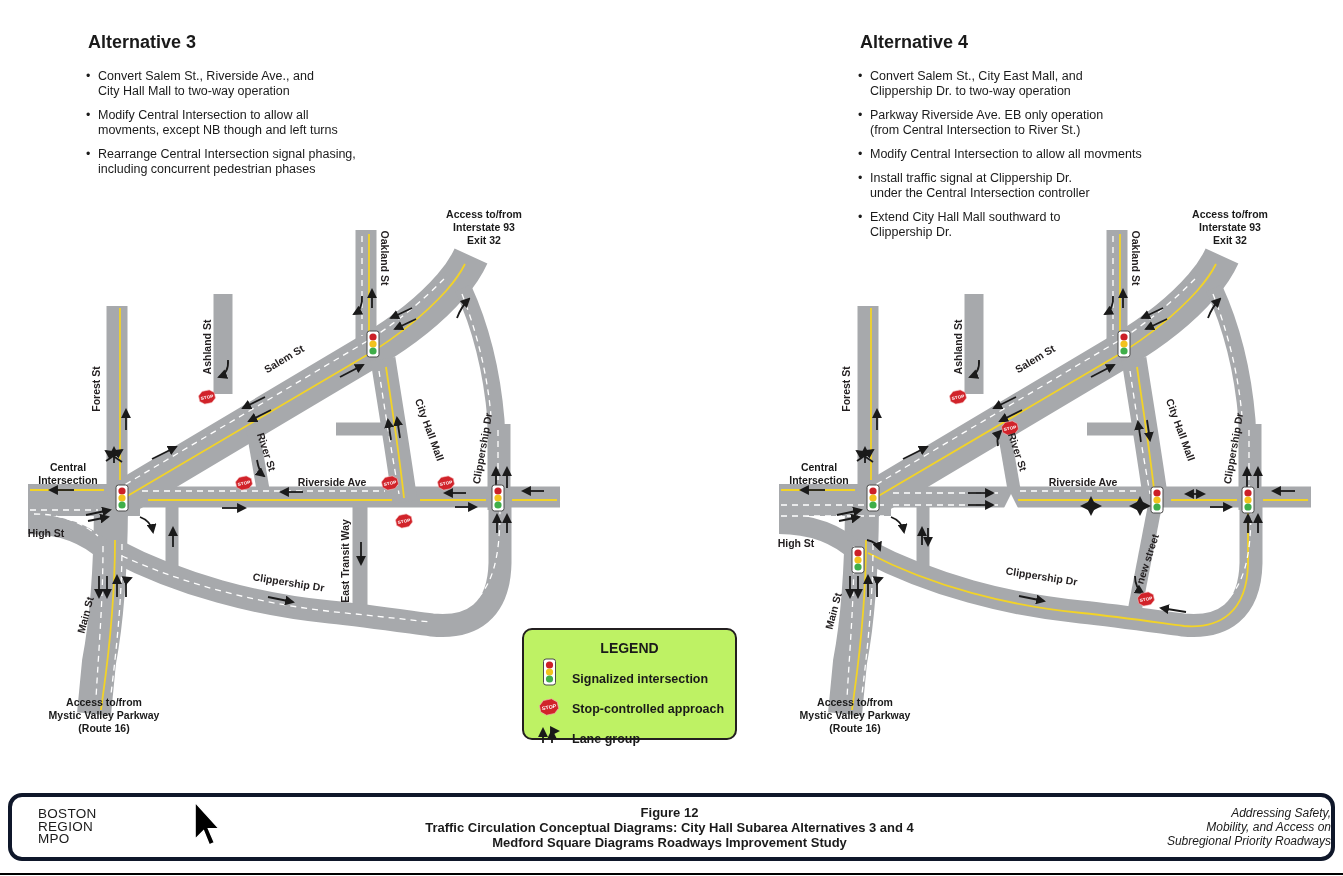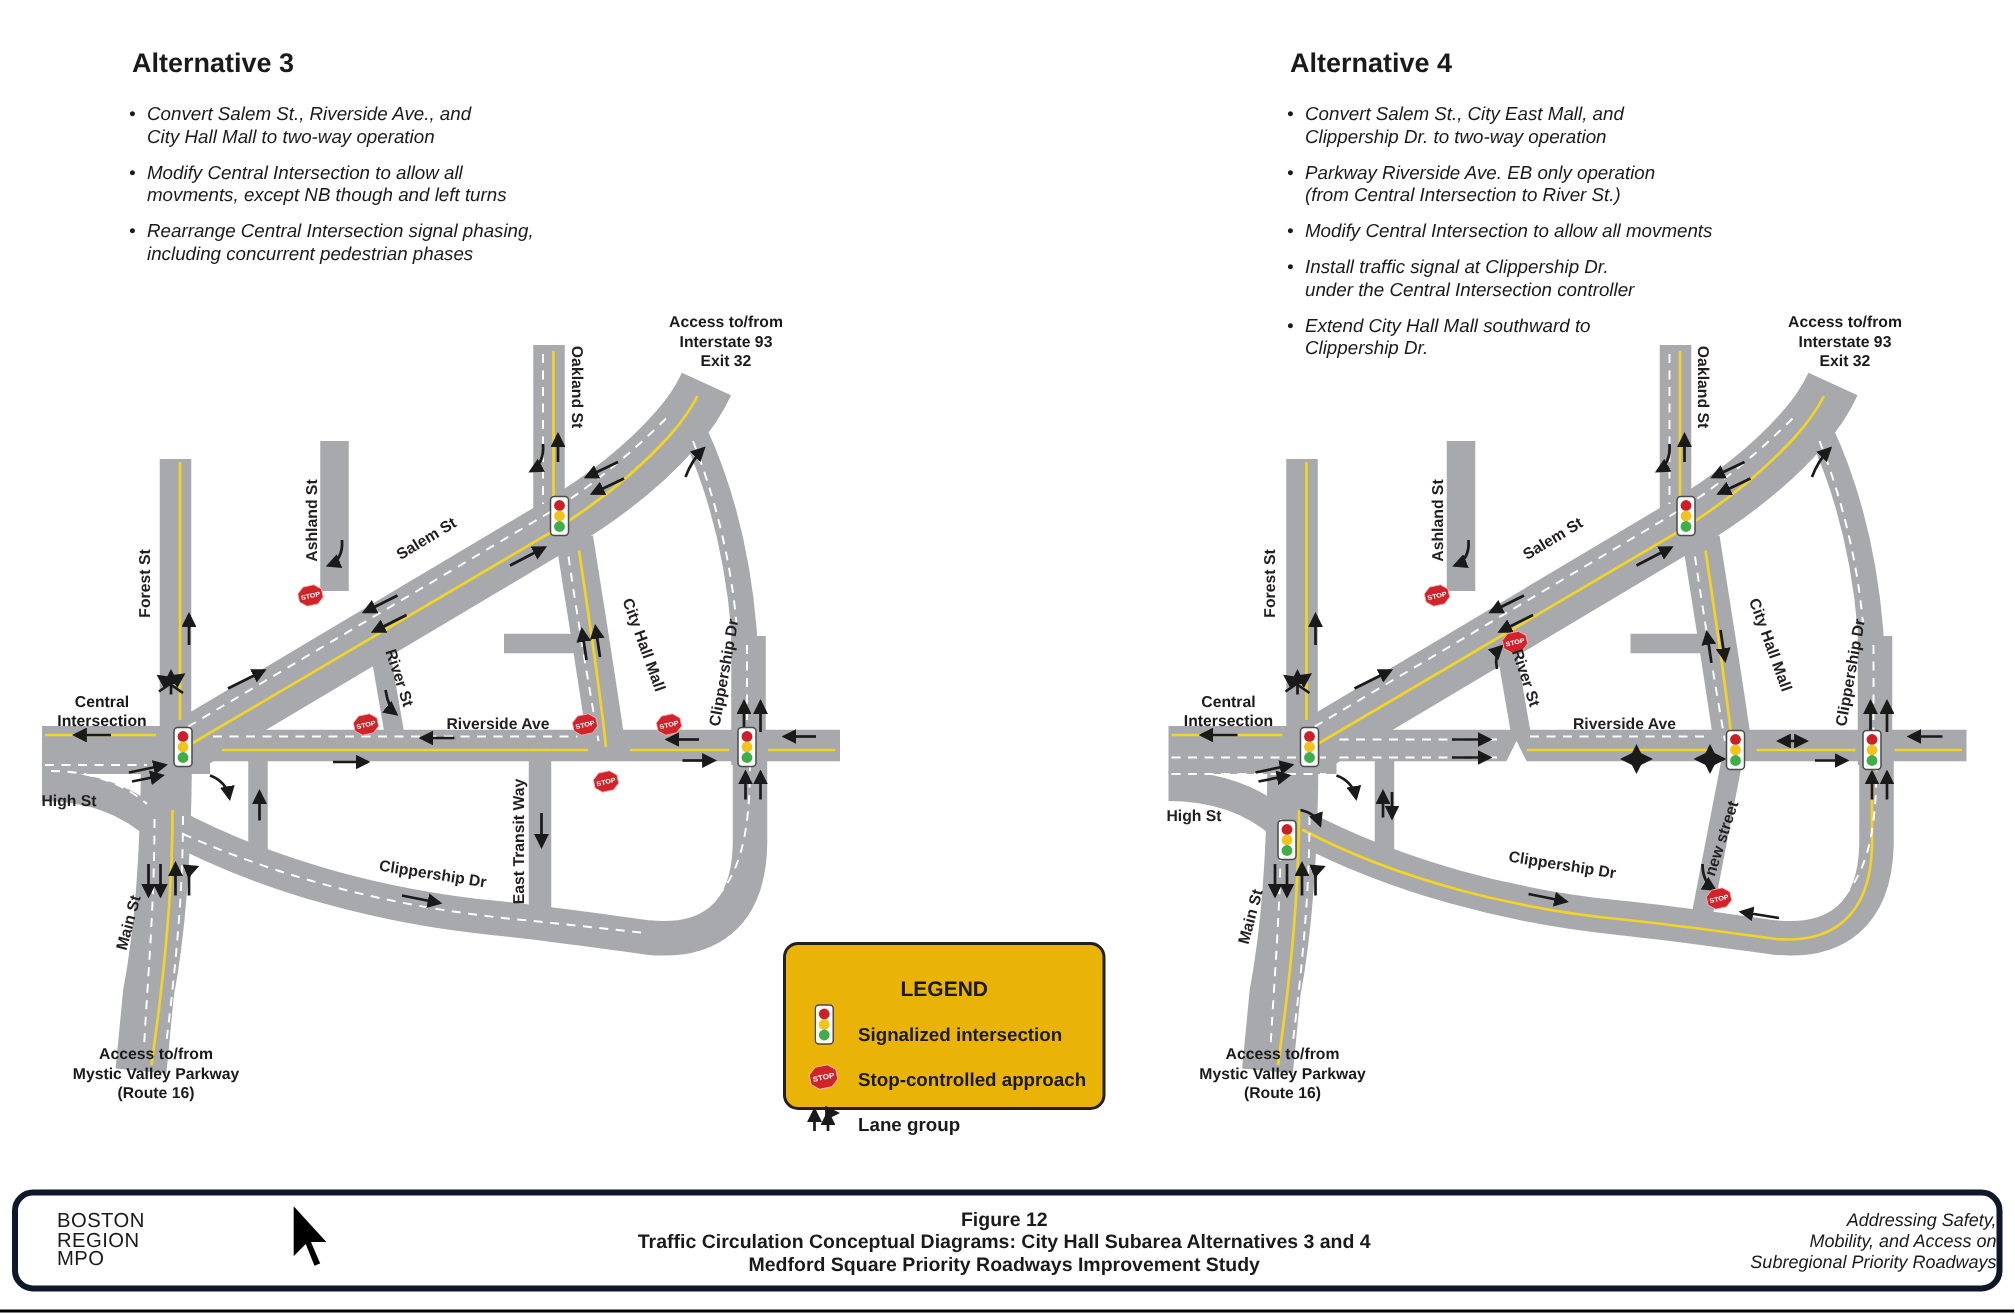--- a/index.html
+++ b/index.html
@@ -10,26 +10,26 @@
   .road{fill:none;stroke:#a7a9ac;}
   .yel{fill:none;stroke:#f2d327;stroke-width:1.8;}
   .dsh{fill:none;stroke:#ffffff;stroke-width:1.3;stroke-dasharray:6 5;}
   .arr{fill:none;stroke:#1a1a1a;stroke-width:1.8;}
   .lbl{font-family:"Liberation Sans",sans-serif;font-size:10.5px;font-weight:bold;fill:#231f20;}
   .lbl2{font-family:"Liberation Sans",sans-serif;font-size:10.5px;font-weight:bold;fill:#1a1a1a;}
   
   .alt-text{position:absolute;z-index:2;width:340px;}
   .alt-text h2{font-size:18px;font-weight:bold;margin:0 0 16px 4px;}
   .alt-text ul{list-style:none;margin:0;padding:0 0 0 14px;}
-  .alt-text li{position:relative;font-size:12.5px;line-height:15px;margin-bottom:9px;font-style:italic;}
+  .alt-text li{position:relative;font-size:12.5px;line-height:15px;margin-bottom:9px;}
   .alt-text li::before{content:"\2022";position:absolute;left:-12px;top:0;}
   
   .legend{position:absolute;left:522px;top:628px;width:215px;height:112px;z-index:2;
-          border:2px solid #231f20;border-radius:10px;background:#eab308;box-sizing:border-box;
-          padding:19px 10px 0 10px;}
+          border:2px solid #231f20;border-radius:10px;background:#bef264;box-sizing:border-box;
+          padding:8px 10px 0 10px;}
   .legend-title{text-align:center;font-size:14px;font-weight:bold;margin:2px 0 6px 0;}
   .legend-row{display:flex;align-items:flex-end;margin-bottom:6px;height:24px;}
   .legend-ic{width:30px;display:flex;justify-content:center;align-items:center;}
   .legend-lb{font-size:12.5px;font-weight:bold;margin-left:8px;}
   
   .footer{position:absolute;left:8px;top:793px;width:1327px;height:68px;z-index:2;
           border:4px solid #0f172a;border-radius:14px;box-sizing:border-box;
           display:flex;align-items:center;}
   .footer-org{width:150px;padding-left:26px;font-size:13.5px;line-height:12.5px;letter-spacing:.3px;}
   .footer-cursor{width:60px;}
@@ -384,21 +384,21 @@
     <div>MPO</div>
   </div>
   <div class="footer-cursor">
     <svg width="34" height="50" viewBox="0 0 24 34">
       <polygon points="5,1 5,27 11,21 15,31 18.6,29.4 14.4,19.6 22,19.6" fill="#000000" stroke="#ffffff" stroke-width="1"></polygon>
     </svg>
   </div>
   <div class="footer-center">
     <div>Figure 12</div>
     <div>Traffic Circulation Conceptual Diagrams: City Hall Subarea Alternatives 3 and 4</div>
-    <div>Medford Square Priority Roadways Improvement Study</div>
+    <div>Medford Square Diagrams Roadways Improvement Study</div>
   </div>
   <div class="footer-tag">
     <div>Addressing Safety,</div>
     <div>Mobility, and Access on</div>
     <div>Subregional Priority Roadways</div>
   </div>
 </div>
 
 <div class="bottom-rule"></div>
 

